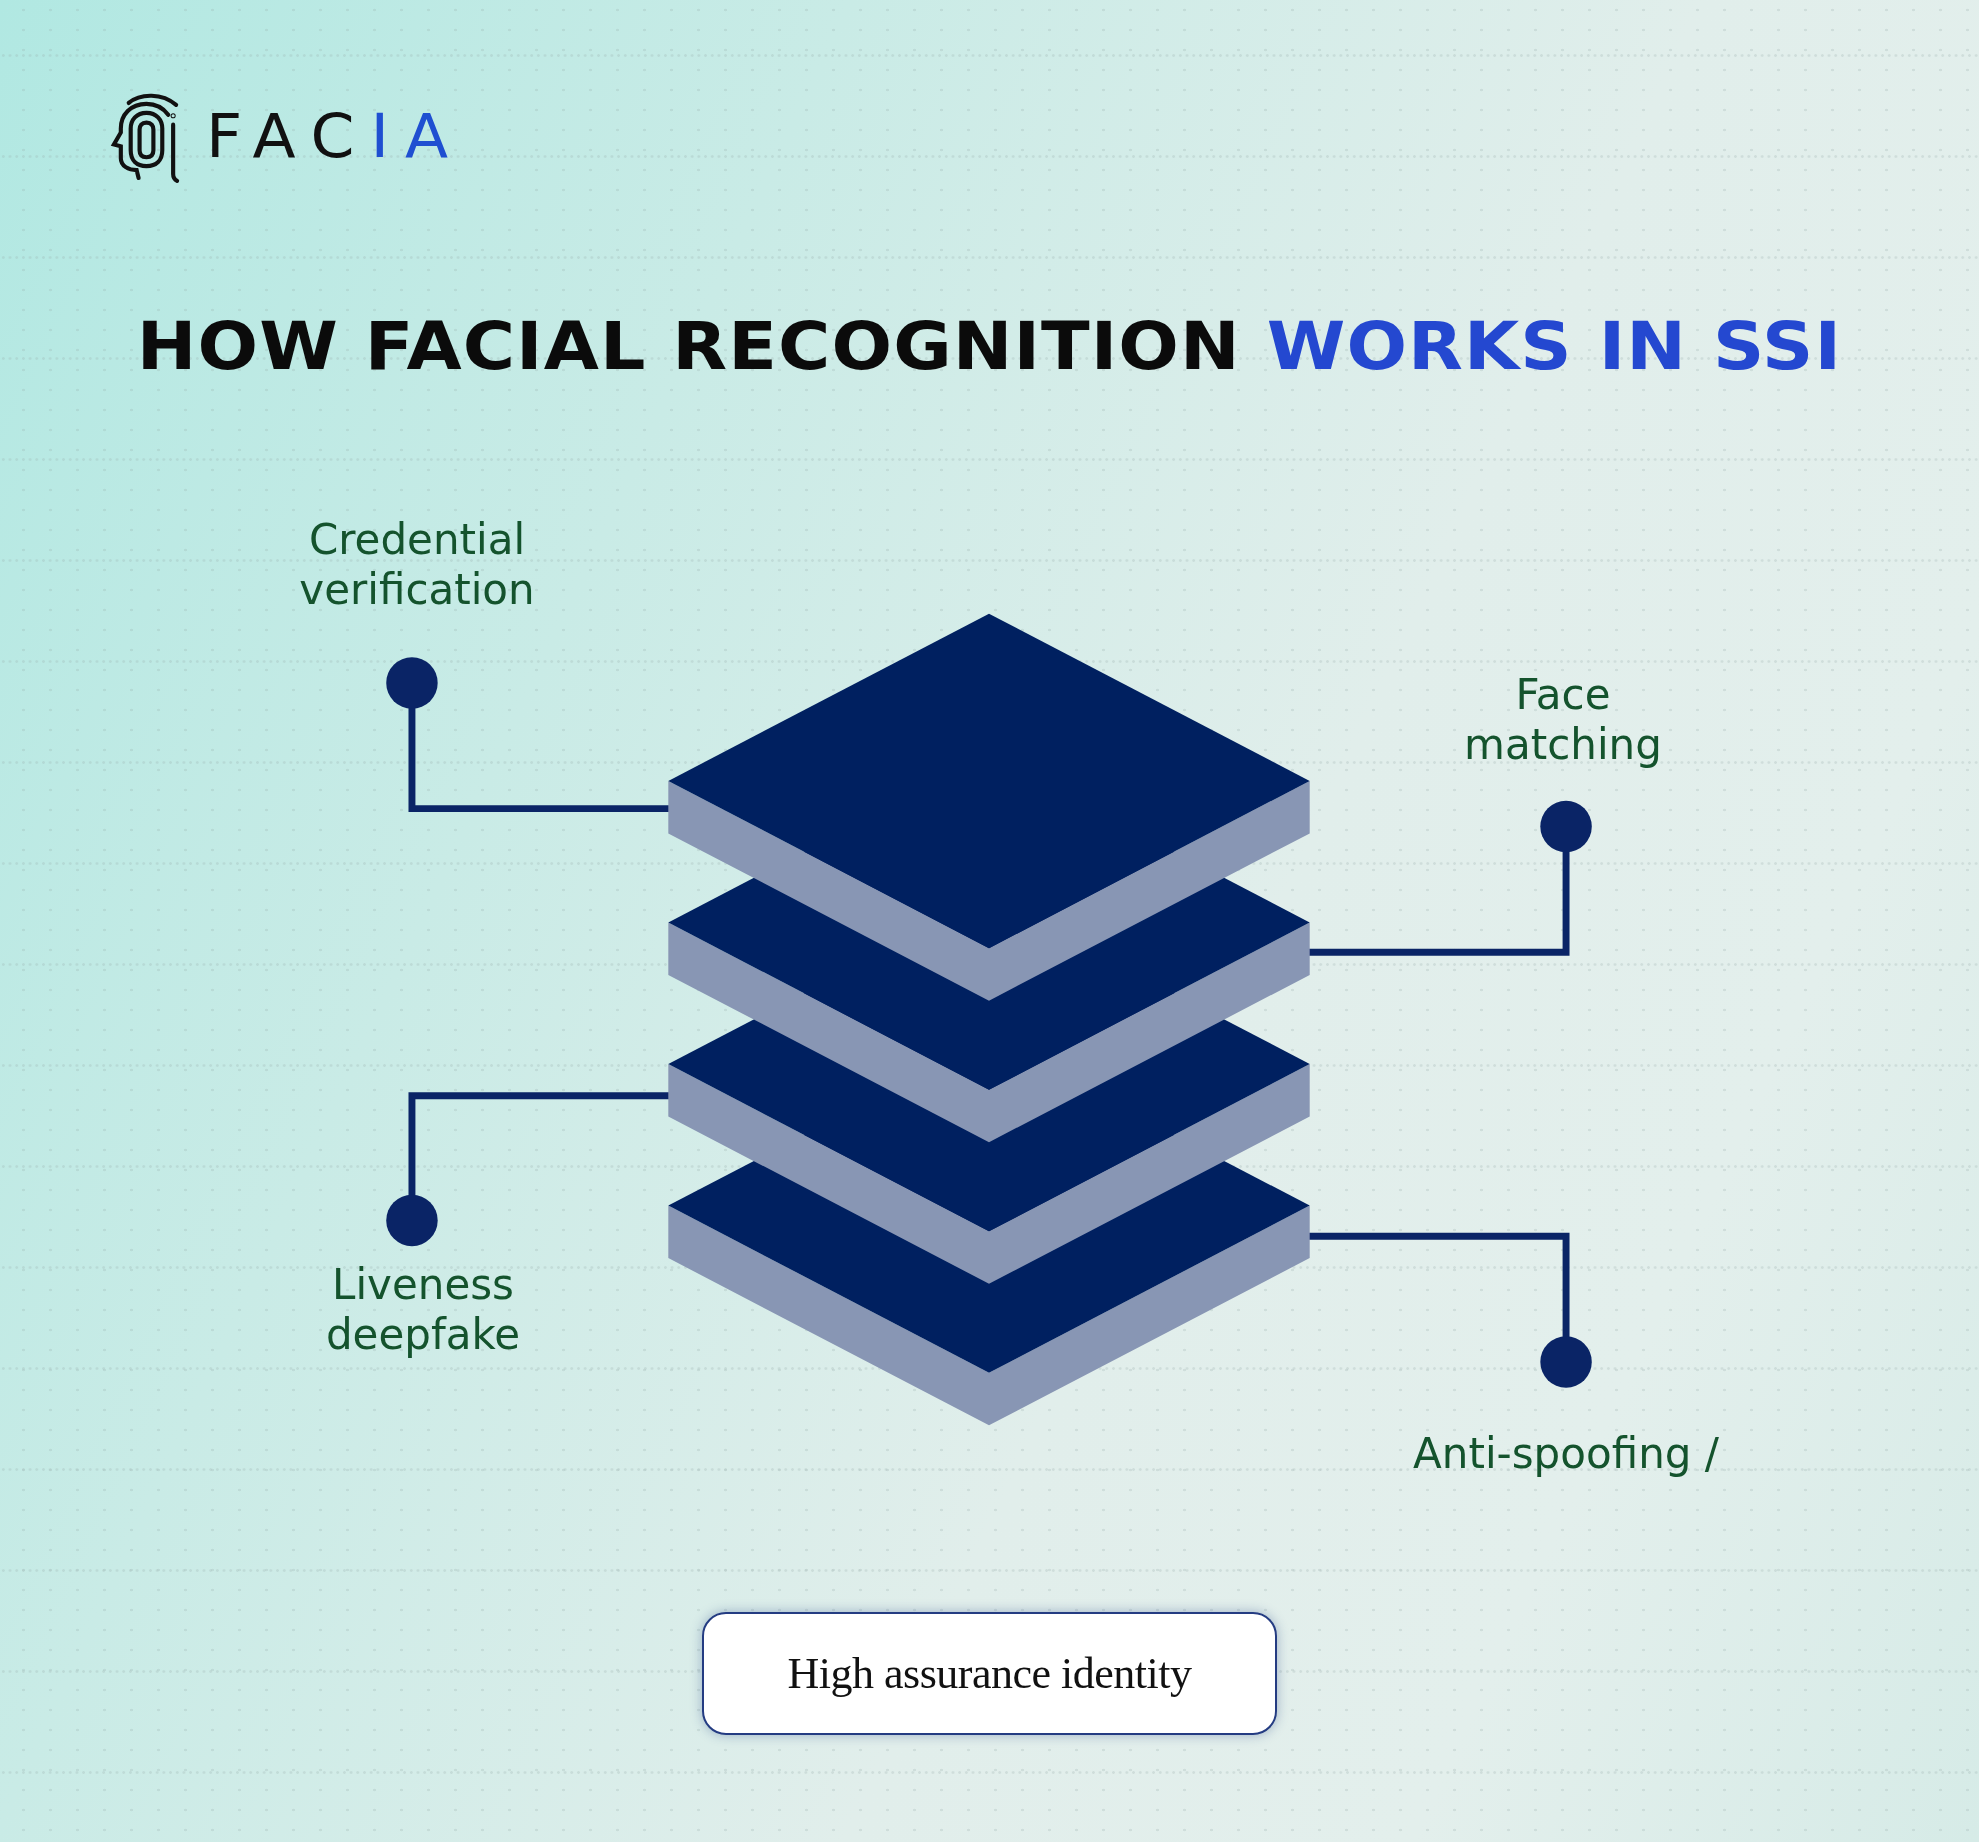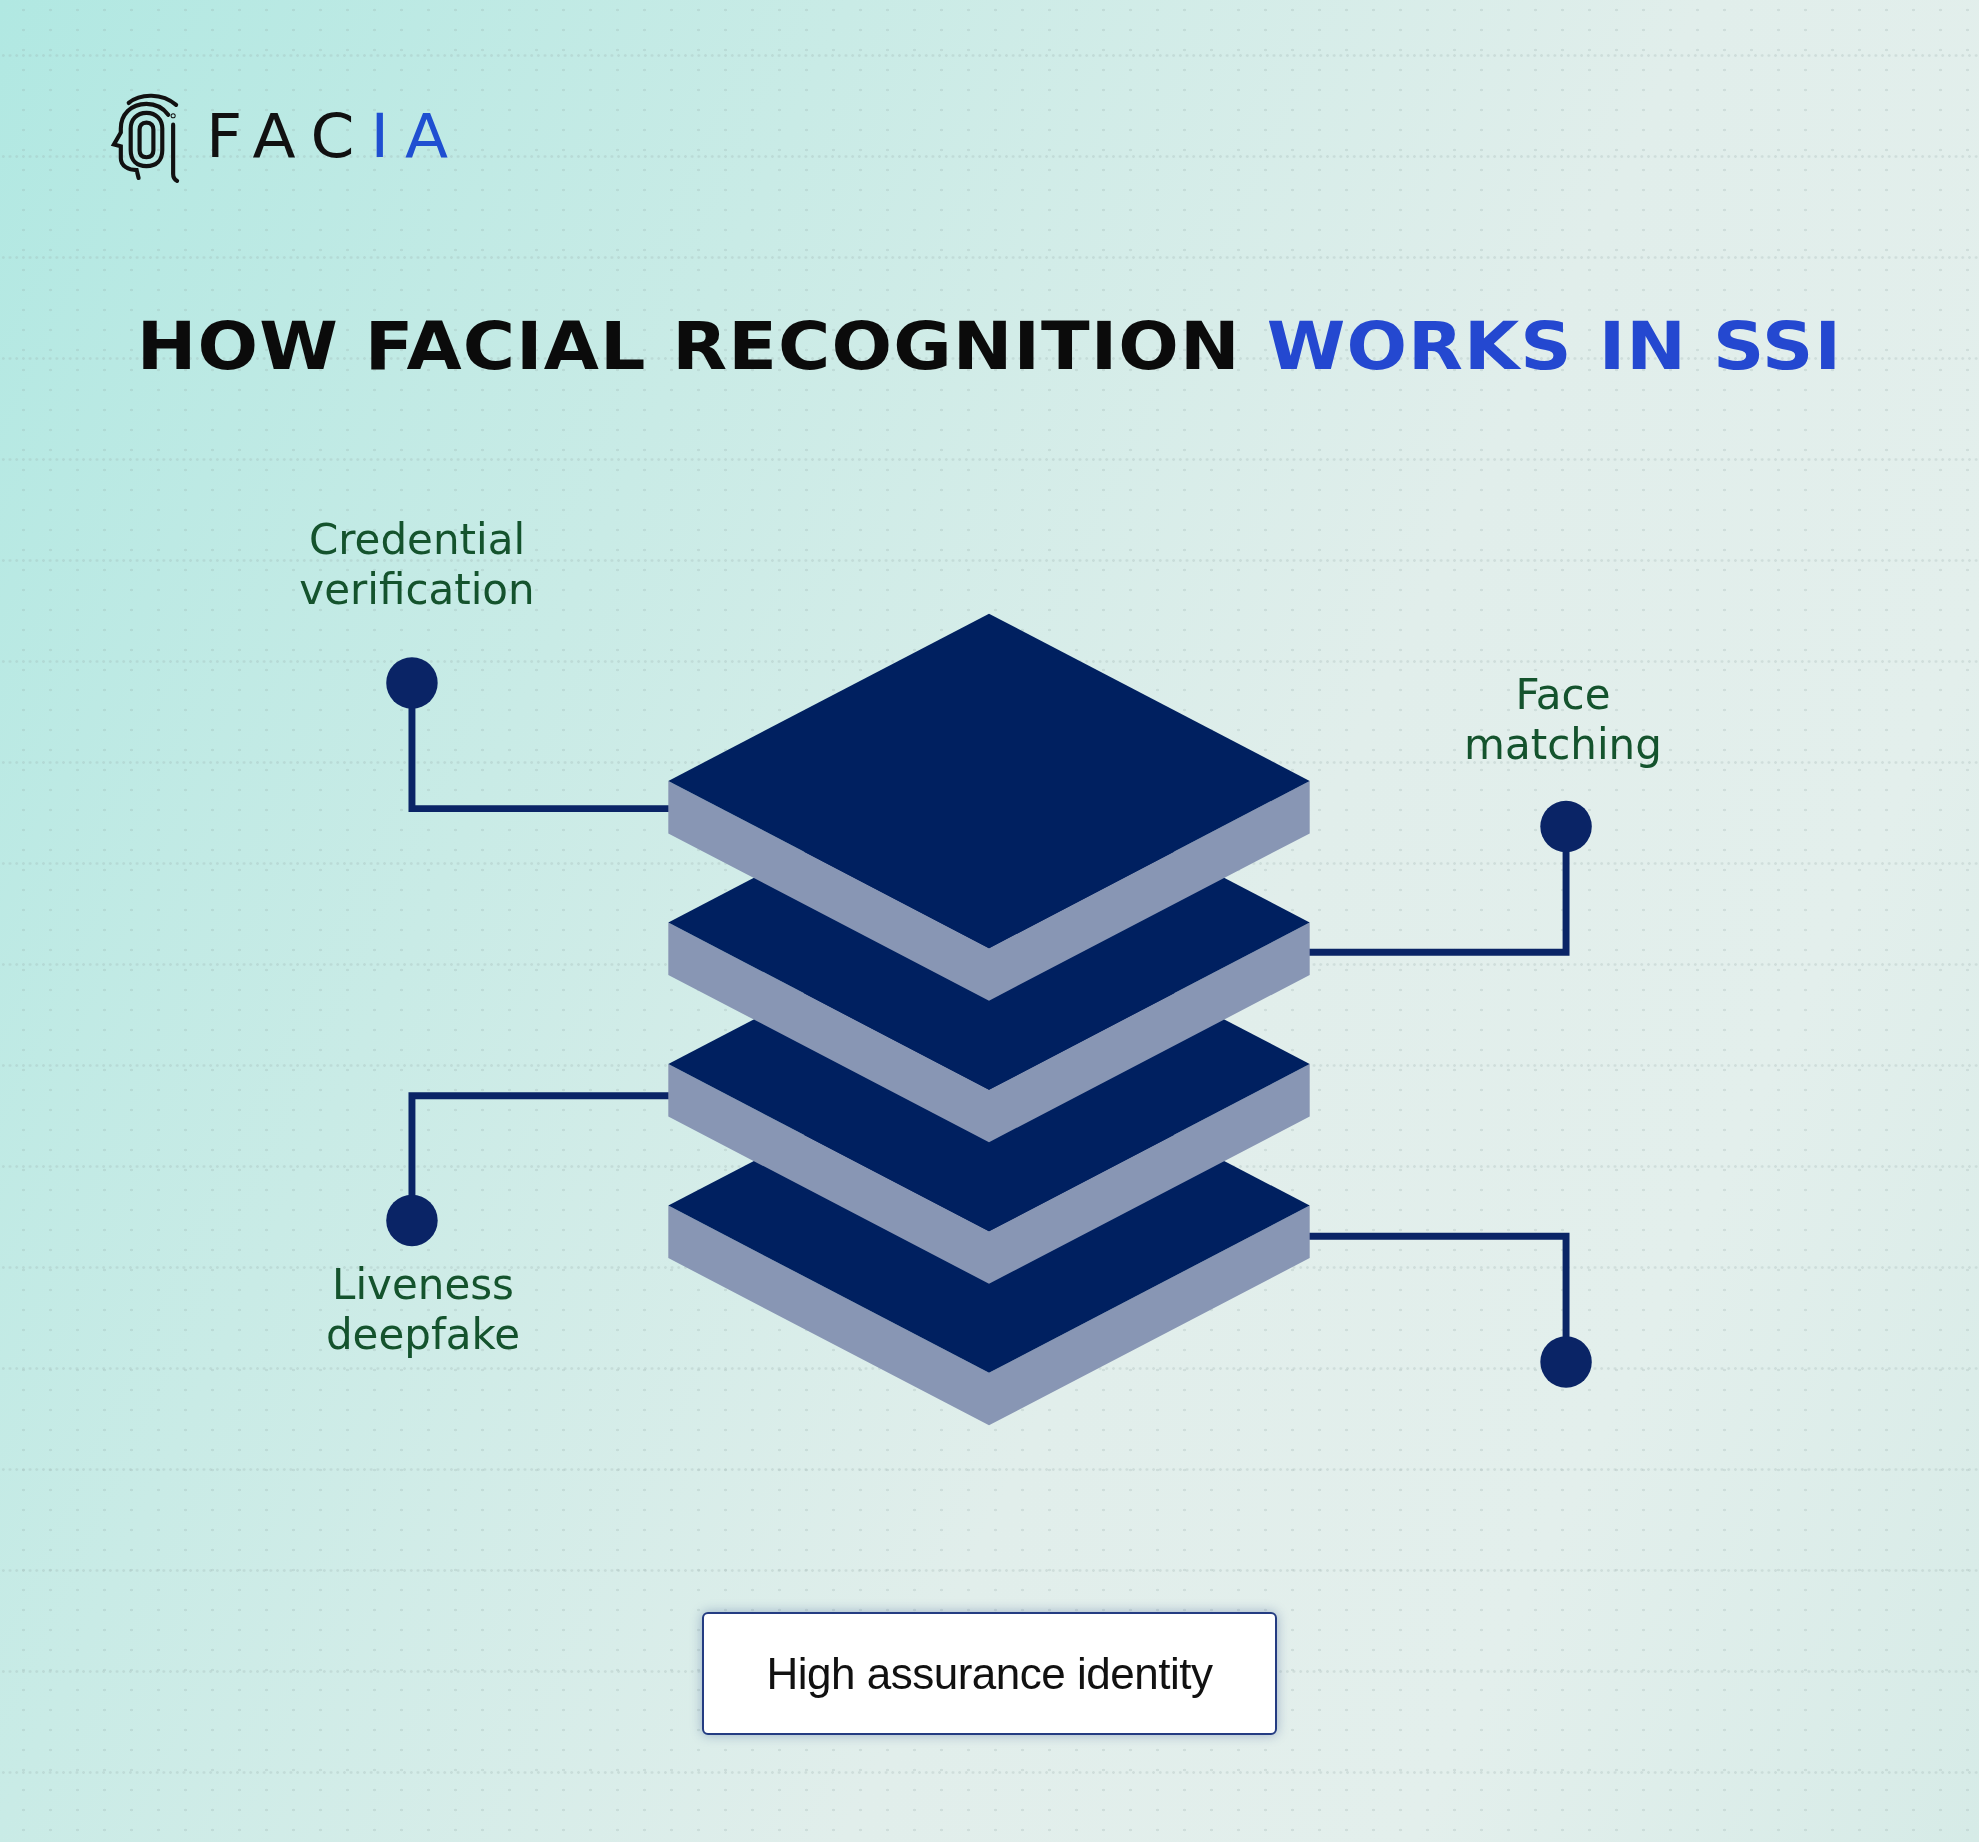--- a/index.html
+++ b/index.html
@@ -33,24 +33,24 @@
     }
     .title .accent { color: #2448d0; }
     .stack { position: absolute; left: 0; top: 0; }
     .label {
       position: absolute; text-align: center; color: #14532d;
       font-family: "DejaVu Sans", sans-serif; font-size: 42px; line-height: 50px; font-weight: 500;
       white-space: nowrap; transform: translateX(-50%);
     }
     .assurance {
       position: absolute; left: 702px; top: 1612px; width: 575px; height: 123px; box-sizing: border-box;
-      background: #ffffff; border: 2.5px solid #243c82; border-radius: 6px;
+      background: #ffffff; border: 2.5px solid #243c82; border-radius: 24px;
       box-shadow: 0 0 12px rgba(30,60,130,0.35);
       display: flex; align-items: center; justify-content: center;
-      font-family: Liberation Sans, sans-serif; font-size: 44px; color: #111; letter-spacing: -0.5px;
+      font-family: Liberation Serif, serif; font-size: 44px; color: #111; letter-spacing: -0.5px;
     }
   </style>
 </head>
 <body>
 
 <div class="grid"></div>
 
 <div class="logo">
   <svg width="77" height="95" viewBox="0 0 78 96">
     <g fill="none" stroke="#111" stroke-width="4.2" stroke-linecap="round">
@@ -109,18 +109,19 @@
   <div>Face</div>
   <div>matching</div>
 </div>
 
 <div class="label" style="left:423px; top:1260px;">
   <div>Liveness</div>
   <div>deepfake</div>
 </div>
 
 <div class="label" style="left:1566px; top:1429px;">
+  <div>Anti-spoofing /</div>
 </div>
 
 <div class="assurance">
   <span>High assurance identity</span>
 </div>
 
 
 </body></html>

